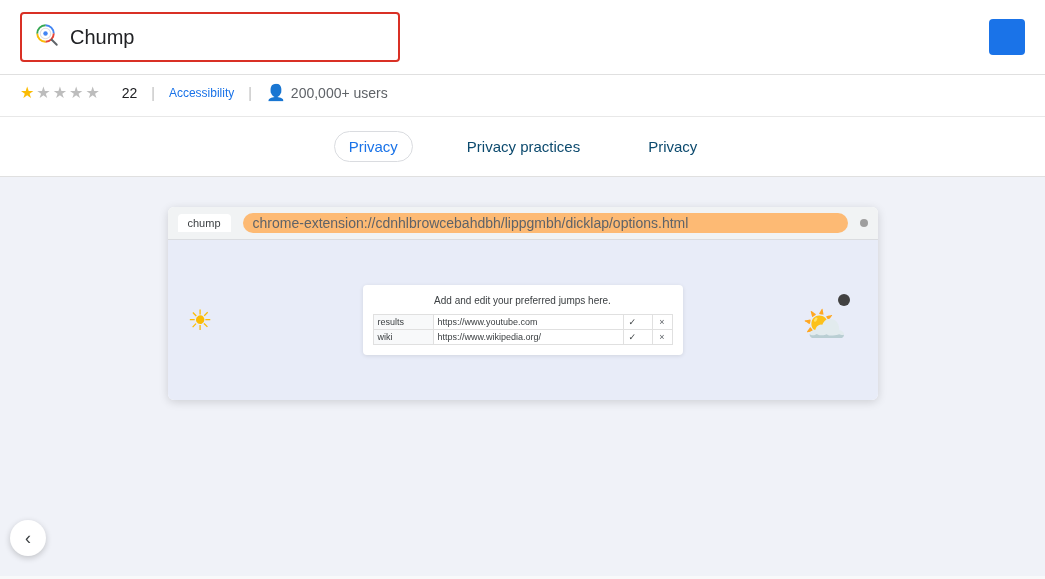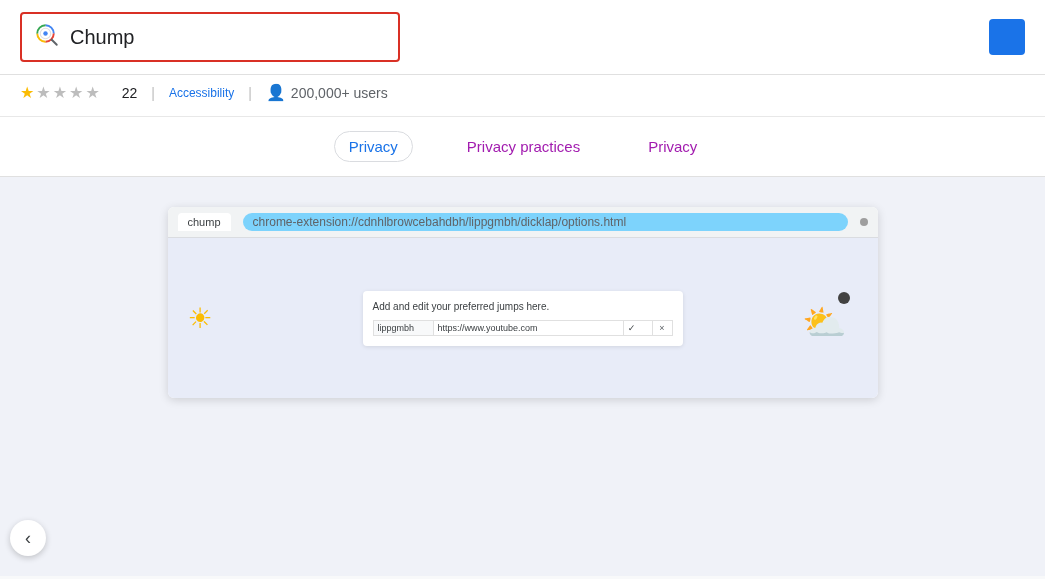--- a/index.html
+++ b/index.html
@@ -124,21 +124,21 @@
       display: flex;
       align-items: center;
       justify-content: center;
       padding: 14px 0;
       gap: 40px;
       border-bottom: 1px solid #e0e0e0;
     }
 
     .tab-item {
       font-size: 15px;
-      color: #a21caf;
+      color: #0c4a6e;
       cursor: pointer;
       padding: 6px 14px;
       border-radius: 20px;
       text-decoration: none;
     }
 
     .tab-item.active {
       color: #1a73e8;
       border: 1.5px solid #dadce0;
       font-weight: 500;
@@ -185,24 +185,24 @@
     .browser-tab {
       background: #fff;
       border-radius: 4px 4px 0 0;
       padding: 3px 10px;
       font-size: 11px;
       color: #3c4043;
     }
 
     .browser-url-bar {
       flex: 1;
-      background: #7dd3fc;
+      background: #fdba74;
       border-radius: 12px;
       padding: 2px 10px;
-      font-size: 12px;
+      font-size: 14px;
       color: #5f6368;
       margin: 0 4px;
     }
 
     .browser-content {
       background: #e8ecf8;
       padding: 20px;
       min-height: 160px;
       display: flex;
       align-items: center;
@@ -229,21 +229,21 @@
       background: #fff;
       border-radius: 4px;
       padding: 10px;
       width: 320px;
       box-shadow: 0 1px 4px rgba(0,0,0,0.1);
     }
 
     .table-title {
       font-size: 10px;
       color: #3c4043;
-      text-align: left;
+      text-align: center;
       margin-bottom: 8px;
     }
 
     .jump-table {
       width: 100%;
       border-collapse: collapse;
       font-size: 9px;
       color: #3c4043;
     }
 
@@ -341,22 +341,28 @@
     </div>
 
     <div class="browser-content">
       <span class="sun-icon-left">☀</span>
 
       <div class="table-content">
         <div class="table-title">Add and edit your preferred jumps here.</div>
         <table class="jump-table">
           <tbody>
             <tr>
-              <td>lippgmbh</td>
+              <td>results</td>
               <td>https://www.youtube.com</td>
+              <td>✓</td>
+              <td>×</td>
+            </tr>
+            <tr>
+              <td>wiki</td>
+              <td>https://www.wikipedia.org/</td>
               <td>✓</td>
               <td>×</td>
             </tr>
           </tbody>
         </table>
       </div>
 
       <div class="cloud-sun-right">
         <span style="font-size:36px; color:#9e9e9e; position:relative;">
           

